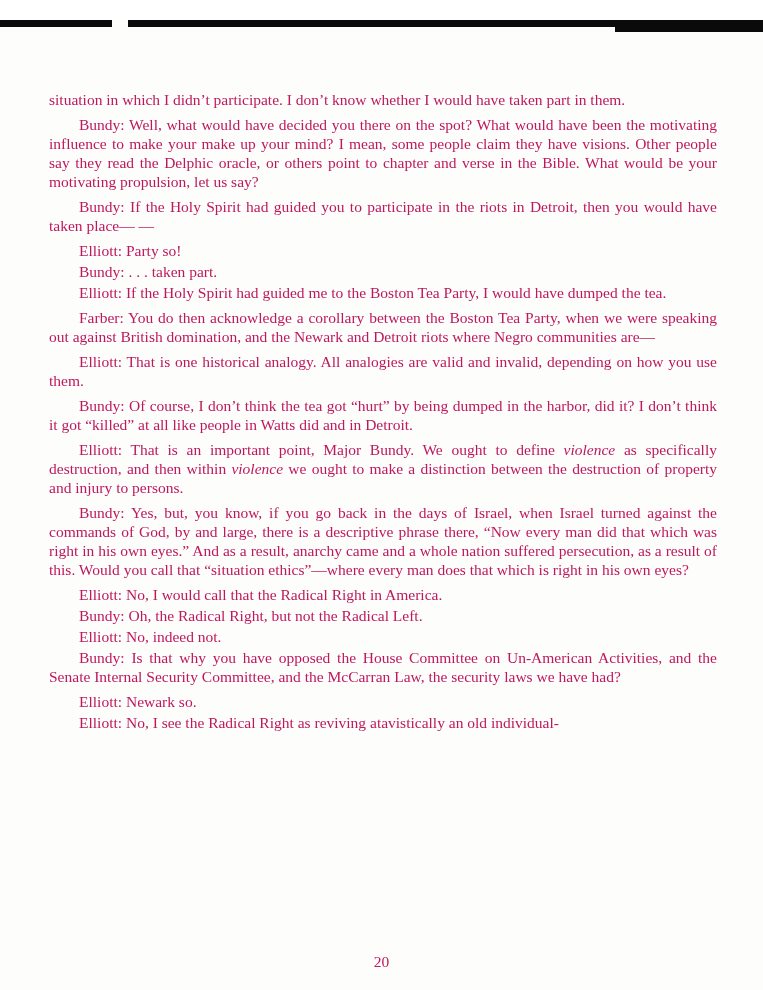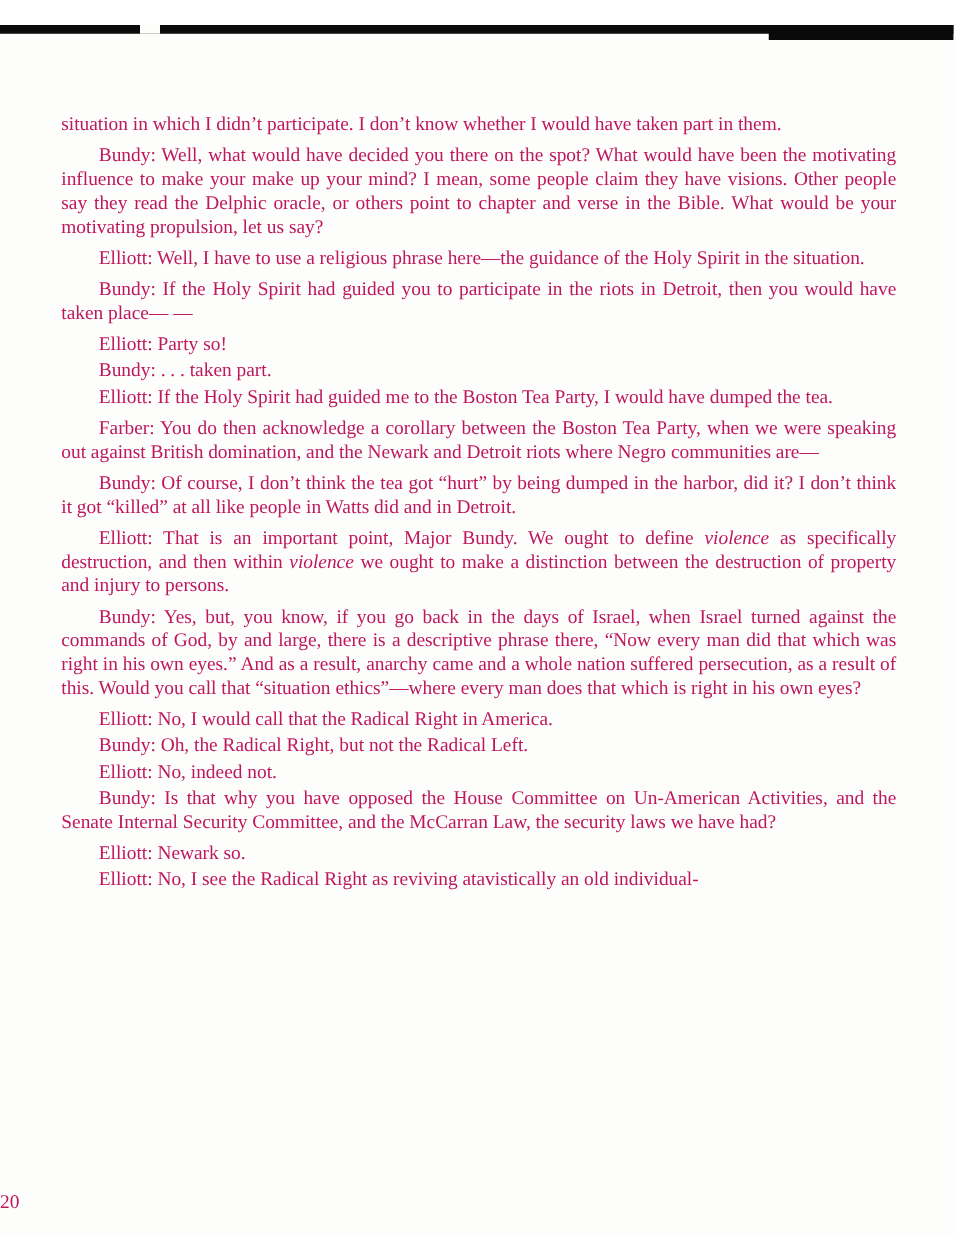--- a/index.html
+++ b/index.html
@@ -62,42 +62,42 @@
     margin-bottom: 2px;
   }
   .italic {
     font-style: italic;
   }
   .page-number {
     position: absolute;
     top: 933px;
     left: 0;
     width: 763px;
-    text-align: left;
+    text-align: center;
     font-size: 15.5px;
   }
 </style>
 </head>
 <body>
 
 <div class="page">
   <div class="bar-top"></div>
   <div class="bar-top-notch"></div>
   <div class="bar-top-right"></div>
   <div class="bar-bottom"></div>
 
   <div class="text-block">
       <p><span>situation in which I didn’t participate. I don’t know whether I would have taken part in them.</span></p>
       <p class="indent"><span>Bundy: Well, what would have decided you there on the spot? What would have been the motivating influence to make your make up your mind? I mean, some people claim they have visions. Other people say they read the Delphic oracle, or others point to chapter and verse in the Bible. What would be your motivating propulsion, let us say?</span></p>
-      <p class="indent"><span>Elliott: Well, I have to use a religious phrase here—the guidance of the Holy Spirit in the situation.</span></p>
       <p class="indent"><span>Bundy: If the Holy Spirit had guided you to participate in the riots in Detroit, then you would have taken place— —</span></p>
       <p class="indent tight"><span>Elliott: Party so!</span></p>
       <p class="indent tight"><span>Bundy: . . . taken part.</span></p>
       <p class="indent"><span>Elliott: If the Holy Spirit had guided me to the Boston Tea Party, I would have dumped the tea.</span></p>
       <p class="indent"><span>Farber: You do then acknowledge a corollary between the Boston Tea Party, when we were speaking out against British domination, and the Newark and Detroit riots where Negro communities are—</span></p>
+      <p class="indent"><span>Elliott: That is one historical analogy. All analogies are valid and invalid, depending on how you use them.</span></p>
       <p class="indent"><span>Bundy: Of course, I don’t think the tea got “hurt” by being dumped in the harbor, did it? I don’t think it got “killed” at all like people in Watts did and in Detroit.</span></p>
       <p class="indent"><span>Elliott: That is an important point, Major Bundy. We ought to define </span><span class="italic">violence</span><span> as specifically destruction, and then within </span><span class="italic">violence</span><span> we ought to make a distinction between the destruction of property and injury to persons.</span></p>
       <p class="indent"><span>Bundy: Yes, but, you know, if you go back in the days of Israel, when Israel turned against the commands of God, by and large, there is a descriptive phrase there, “Now every man did that which was right in his own eyes.” And as a result, anarchy came and a whole nation suffered persecution, as a result of this. Would you call that “situation ethics”—where every man does that which is right in his own eyes?</span></p>
       <p class="indent tight"><span>Elliott: No, I would call that the Radical Right in America.</span></p>
       <p class="indent tight"><span>Bundy: Oh, the Radical Right, but not the Radical Left.</span></p>
       <p class="indent tight"><span>Elliott: No, indeed not.</span></p>
       <p class="indent"><span>Bundy: Is that why you have opposed the House Committee on Un-American Activities, and the Senate Internal Security Committee, and the McCarran Law, the security laws we have had?</span></p>
       <p class="indent tight"><span>Elliott: Newark so.</span></p>
       <p class="indent tight"><span>Elliott: No, I see the Radical Right as reviving atavistically an old individual-</span></p>
     </div>

